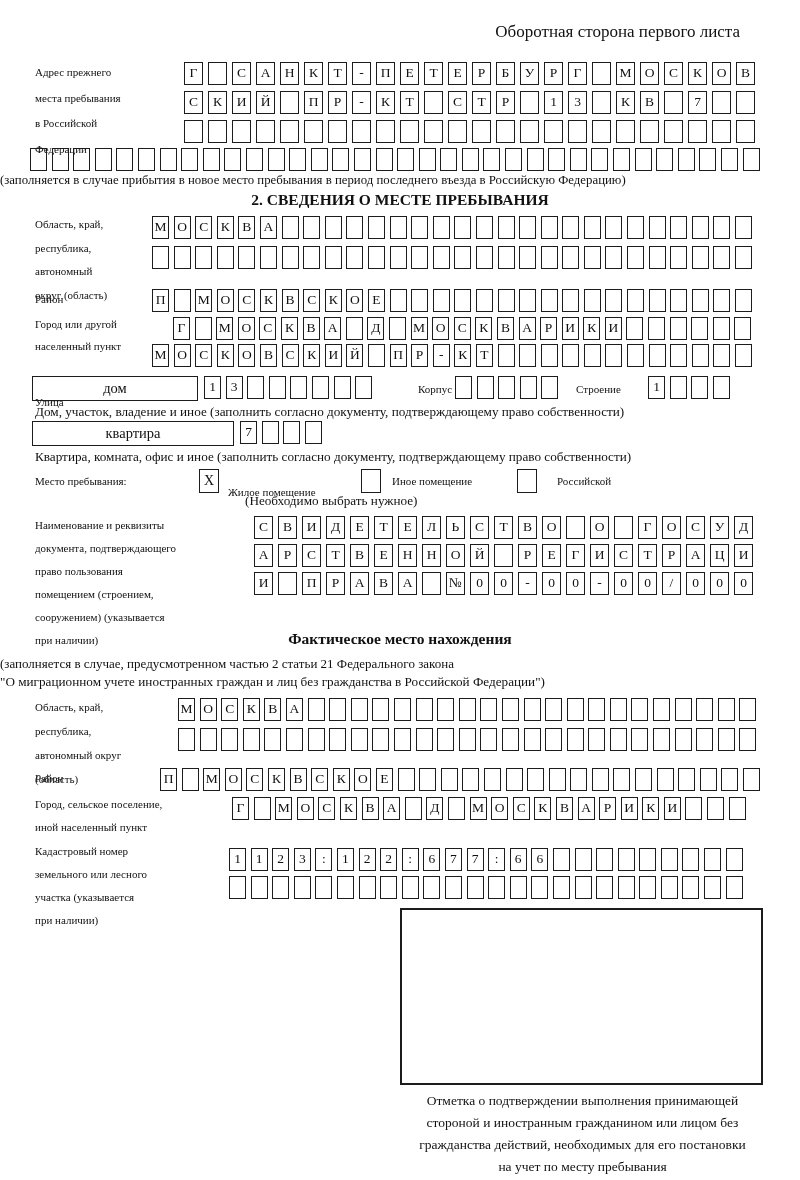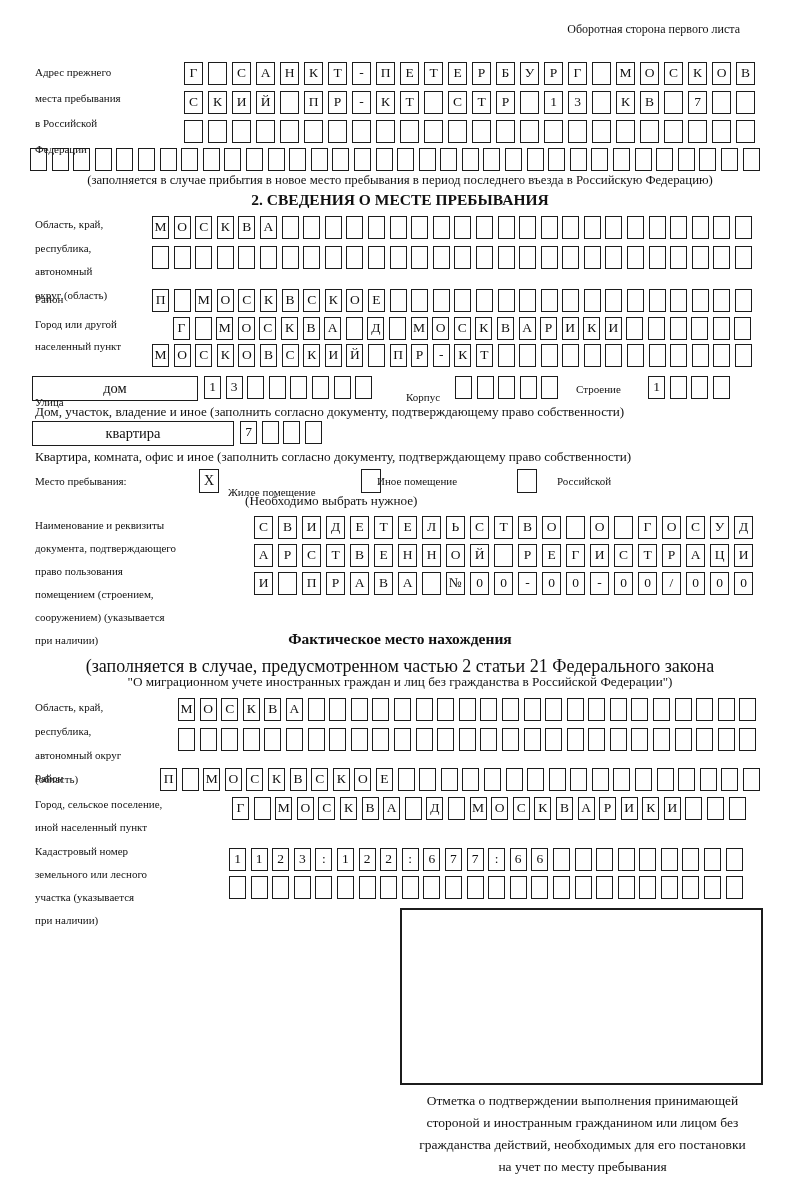--- a/index.html
+++ b/index.html
@@ -9,23 +9,23 @@
   .lbl{font-size:11px;line-height:24px;white-space:nowrap;}
   .row{position:absolute;white-space:nowrap;height:25px;}
   .cell{display:inline-block;box-sizing:border-box;width:17px;height:23px;border:1.6px solid #1c1c1c;
         margin-right:4.6px;text-align:center;font-size:13.5px;line-height:20px;vertical-align:top;}
   .row.lg .cell{width:19px;margin-right:5px;}
   .row.r4 .cell{margin-right:4.6px;}
   .widebox{position:absolute;box-sizing:border-box;border:1.7px solid #1c1c1c;height:25px;
            text-align:center;font-size:14.5px;line-height:22px;}
   .cbox{position:absolute;box-sizing:border-box;width:20px;height:24px;border:1.7px solid #1c1c1c;
         text-align:center;font-size:14px;line-height:21px;}
-  .hdr{font-size:12px;white-space:nowrap;}
+  .hdr{font-size:17px;white-space:nowrap;}
   .h-bold{position:absolute;left:0;width:800px;text-align:center;font-weight:bold;font-size:15.5px;white-space:nowrap;}
-  .note{position:absolute;left:0;width:800px;text-align:center;font-size:12.8px;white-space:nowrap;}
+  .note{position:absolute;left:0;width:800px;font-size:12.8px;white-space:nowrap;}
   .cap{font-size:13.2px;white-space:nowrap;}
   .stamp{position:absolute;box-sizing:border-box;border:2px solid #1c1c1c;background:#fff;}
   .stamp-cap{position:absolute;text-align:center;font-size:13.5px;line-height:22px;}
 </style>
 </head>
 <body>
 
 <div class="page">
 
   <div class="abs hdr" style="top:22px;right:60px;">Оборотная сторона первого листа</div>
@@ -60,53 +60,53 @@
     <div>Город или другой</div>
     <div>населенный пункт</div>
   </div>
   <div class="row" style="left:173px;top:317px;"><span class="cell">Г</span><span class="cell"></span><span class="cell">М</span><span class="cell">О</span><span class="cell">С</span><span class="cell">К</span><span class="cell">В</span><span class="cell">А</span><span class="cell"></span><span class="cell">Д</span><span class="cell"></span><span class="cell">М</span><span class="cell">О</span><span class="cell">С</span><span class="cell">К</span><span class="cell">В</span><span class="cell">А</span><span class="cell">Р</span><span class="cell">И</span><span class="cell">К</span><span class="cell">И</span><span class="cell"></span><span class="cell"></span><span class="cell"></span><span class="cell"></span><span class="cell"></span><span class="cell"></span></div>
 
   <div class="abs lbl" style="top:342px;left:35px;margin-top:48px;">Улица</div>
   <div class="row" style="left:152px;top:344px;"><span class="cell">М</span><span class="cell">О</span><span class="cell">С</span><span class="cell">К</span><span class="cell">О</span><span class="cell">В</span><span class="cell">С</span><span class="cell">К</span><span class="cell">И</span><span class="cell">Й</span><span class="cell"></span><span class="cell">П</span><span class="cell">Р</span><span class="cell">-</span><span class="cell">К</span><span class="cell">Т</span><span class="cell"></span><span class="cell"></span><span class="cell"></span><span class="cell"></span><span class="cell"></span><span class="cell"></span><span class="cell"></span><span class="cell"></span><span class="cell"></span><span class="cell"></span><span class="cell"></span><span class="cell"></span></div>
 
   <div class="widebox" style="left:32px;top:376px;width:166px;">дом</div>
   <div class="row" style="left:204px;top:376px;"><span class="cell">1</span><span class="cell">3</span><span class="cell"></span><span class="cell"></span><span class="cell"></span><span class="cell"></span><span class="cell"></span><span class="cell"></span></div>
-  <div class="abs lbl" style="top:377px;left:406px;margin-top:8px;">Корпус</div>
+  <div class="abs lbl" style="top:377px;left:418px;">Корпус</div>
   <div class="row" style="left:455px;top:376px;"><span class="cell"></span><span class="cell"></span><span class="cell"></span><span class="cell"></span><span class="cell"></span></div>
   <div class="abs lbl" style="top:377px;left:576px;">Строение</div>
   <div class="row" style="left:648px;top:376px;"><span class="cell">1</span><span class="cell"></span><span class="cell"></span><span class="cell"></span></div>
   <div class="abs cap" style="top:404px;left:35px;">Дом, участок, владение и иное (заполнить согласно документу, подтверждающему право собственности)</div>
 
   <div class="widebox" style="left:32px;top:421px;width:202px;">квартира</div>
   <div class="row" style="left:240px;top:421px;"><span class="cell">7</span><span class="cell"></span><span class="cell"></span><span class="cell"></span></div>
   <div class="abs cap" style="top:449px;left:35px;">Квартира, комната, офис и иное (заполнить согласно документу, подтверждающему право собственности)</div>
 
   <div class="abs lbl" style="top:469px;left:35px;">Место пребывания:</div>
   <div class="cbox" style="left:199px;top:469px;">X</div>
   <div class="abs lbl" style="top:469px;left:228px;margin-top:11px;">Жилое помещение</div>
   <div class="cbox" style="left:361px;top:469px;"></div>
-  <div class="abs lbl" style="top:469px;left:377px;">Иное помещение</div>
+  <div class="abs lbl" style="top:469px;left:392px;">Иное помещение</div>
   <div class="cbox" style="left:517px;top:469px;"></div>
   <div class="abs lbl" style="top:469px;left:557px;">Российской</div>
   <div class="abs cap" style="top:493px;left:245px;text-align:center;">(Необходимо выбрать нужное)</div>
 
   <div class="abs lbl" style="top:514px;left:35px;line-height:23px;">
     <div>Наименование и реквизиты</div>
     <div>документа, подтверждающего</div>
     <div>право пользования</div>
     <div>помещением (строением,</div>
     <div>сооружением) (указывается</div>
     <div>при наличии)</div>
   </div>
   <div class="row lg" style="left:254px;top:516px;"><span class="cell">С</span><span class="cell">В</span><span class="cell">И</span><span class="cell">Д</span><span class="cell">Е</span><span class="cell">Т</span><span class="cell">Е</span><span class="cell">Л</span><span class="cell">Ь</span><span class="cell">С</span><span class="cell">Т</span><span class="cell">В</span><span class="cell">О</span><span class="cell"></span><span class="cell">О</span><span class="cell"></span><span class="cell">Г</span><span class="cell">О</span><span class="cell">С</span><span class="cell">У</span><span class="cell">Д</span></div>
   <div class="row lg" style="left:254px;top:544px;"><span class="cell">А</span><span class="cell">Р</span><span class="cell">С</span><span class="cell">Т</span><span class="cell">В</span><span class="cell">Е</span><span class="cell">Н</span><span class="cell">Н</span><span class="cell">О</span><span class="cell">Й</span><span class="cell"></span><span class="cell">Р</span><span class="cell">Е</span><span class="cell">Г</span><span class="cell">И</span><span class="cell">С</span><span class="cell">Т</span><span class="cell">Р</span><span class="cell">А</span><span class="cell">Ц</span><span class="cell">И</span></div>
   <div class="row lg" style="left:254px;top:572px;"><span class="cell">И</span><span class="cell"></span><span class="cell">П</span><span class="cell">Р</span><span class="cell">А</span><span class="cell">В</span><span class="cell">А</span><span class="cell"></span><span class="cell">№</span><span class="cell">0</span><span class="cell">0</span><span class="cell">-</span><span class="cell">0</span><span class="cell">0</span><span class="cell">-</span><span class="cell">0</span><span class="cell">0</span><span class="cell">/</span><span class="cell">0</span><span class="cell">0</span><span class="cell">0</span></div>
 
   <div class="h-bold" style="top:630px;">Фактическое место нахождения</div>
-  <div class="note" style="top:656px;font-size:18px;">(заполняется в случае, предусмотренном частью 2 статьи 21 Федерального закона</div>
+  <div class="note" style="top:656px;font-size:13px;">(заполняется в случае, предусмотренном частью 2 статьи 21 Федерального закона</div>
   <div class="note" style="top:674px;font-size:13.2px;">"О миграционном учете иностранных граждан и лиц без гражданства в Российской Федерации")</div>
 
   <div class="abs lbl" style="top:695px;left:35px;line-height:24px;">
     <div>Область, край,</div>
     <div>республика,</div>
     <div>автономный округ</div>
     <div>(область)</div>
   </div>
   <div class="row" style="left:178px;top:698px;"><span class="cell">М</span><span class="cell">О</span><span class="cell">С</span><span class="cell">К</span><span class="cell">В</span><span class="cell">А</span><span class="cell"></span><span class="cell"></span><span class="cell"></span><span class="cell"></span><span class="cell"></span><span class="cell"></span><span class="cell"></span><span class="cell"></span><span class="cell"></span><span class="cell"></span><span class="cell"></span><span class="cell"></span><span class="cell"></span><span class="cell"></span><span class="cell"></span><span class="cell"></span><span class="cell"></span><span class="cell"></span><span class="cell"></span><span class="cell"></span><span class="cell"></span></div>
   <div class="row" style="left:178px;top:728px;"><span class="cell"></span><span class="cell"></span><span class="cell"></span><span class="cell"></span><span class="cell"></span><span class="cell"></span><span class="cell"></span><span class="cell"></span><span class="cell"></span><span class="cell"></span><span class="cell"></span><span class="cell"></span><span class="cell"></span><span class="cell"></span><span class="cell"></span><span class="cell"></span><span class="cell"></span><span class="cell"></span><span class="cell"></span><span class="cell"></span><span class="cell"></span><span class="cell"></span><span class="cell"></span><span class="cell"></span><span class="cell"></span><span class="cell"></span><span class="cell"></span></div>

